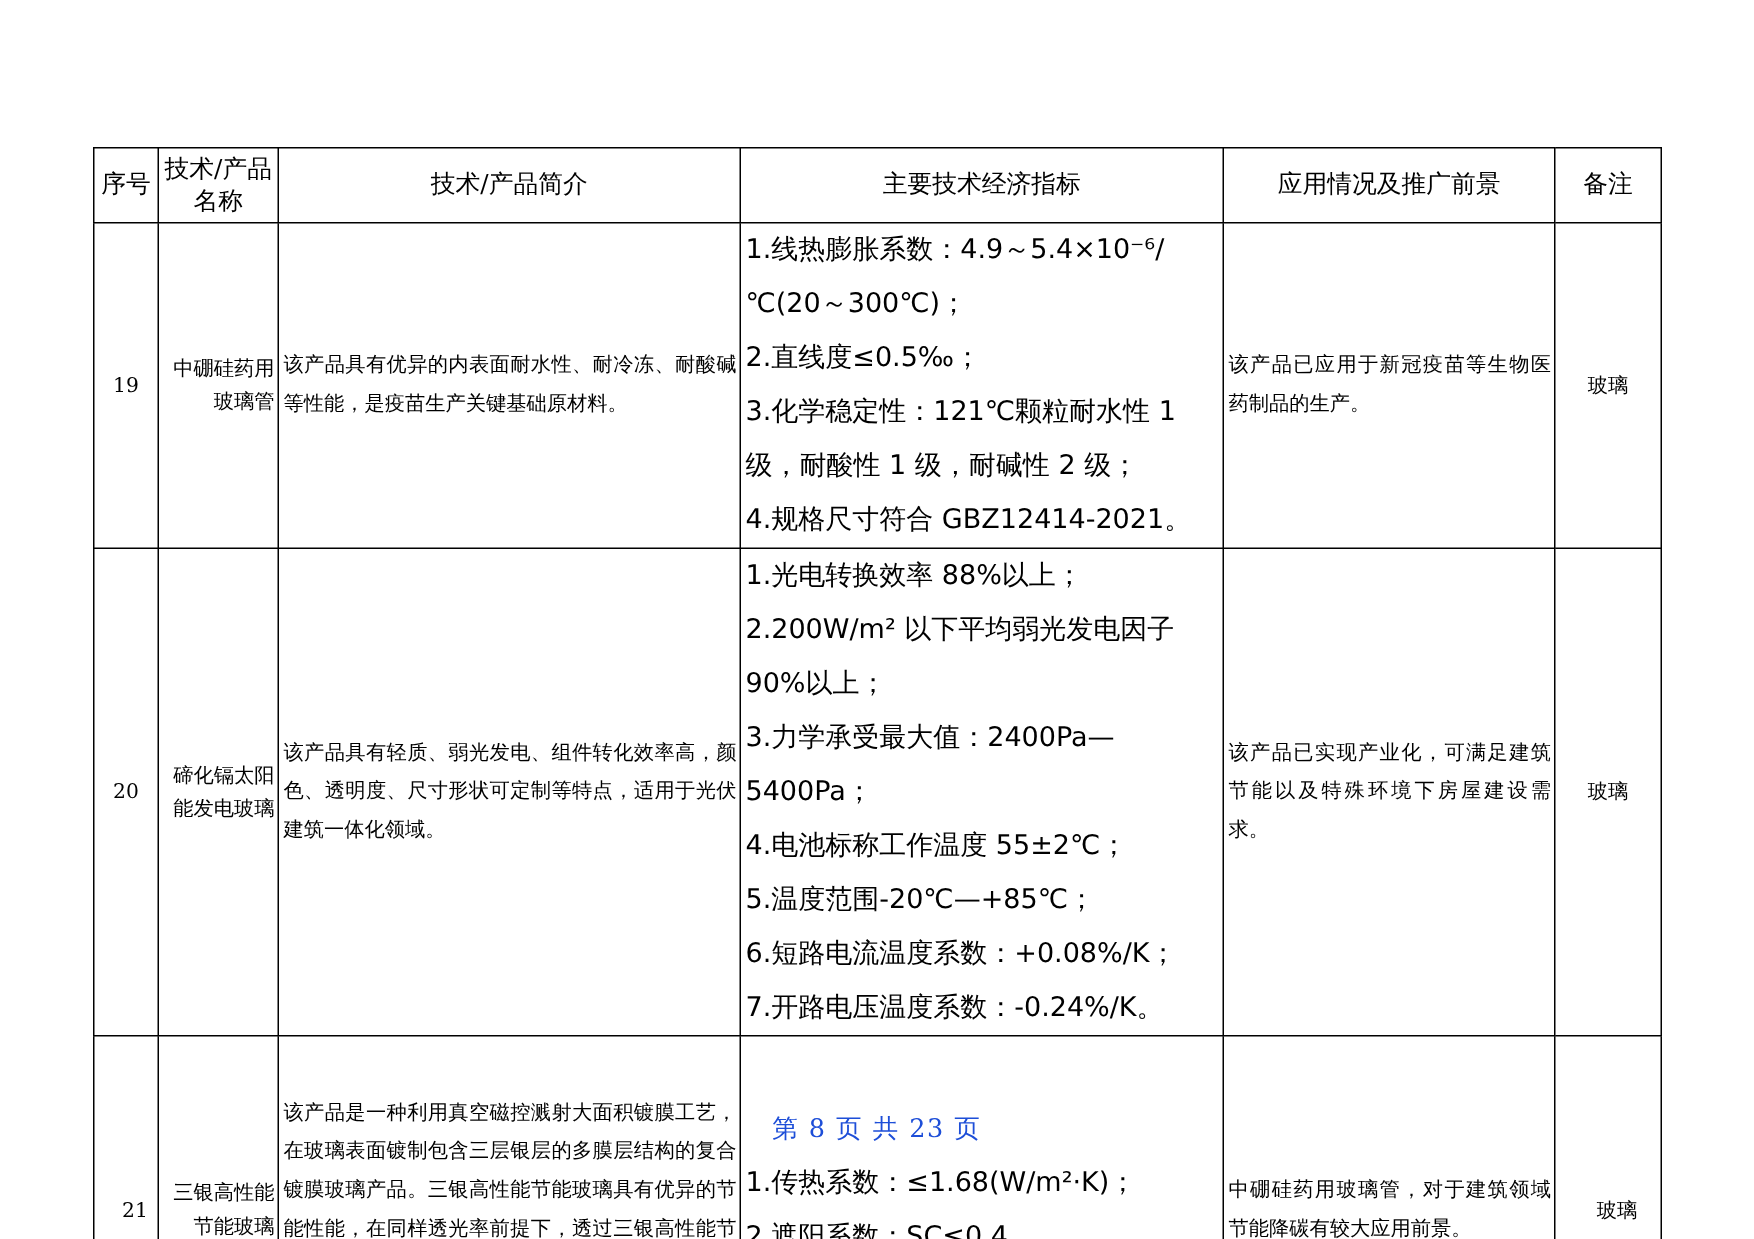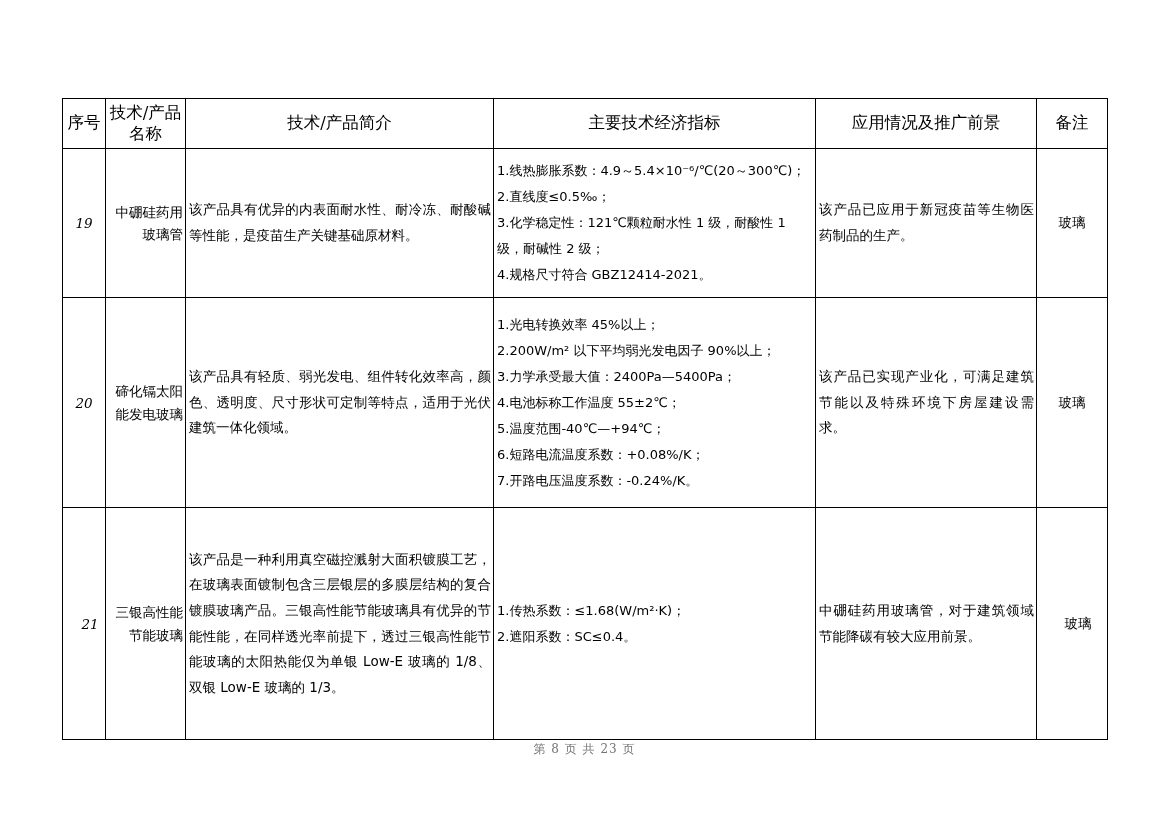--- a/index.html
+++ b/index.html
@@ -58,39 +58,38 @@
     font-family: "DejaVu Serif", "Liberation Serif", serif;
     font-weight: normal;
   }
   .hdr-txt { display: block; padding: 0 2px; }
 
   
   .cell-seq {
     text-align: center;
     font-size: 13.5px;
     font-family: "DejaVu Serif", "Liberation Serif", serif;
-    font-style: italic;
   }
   .cell-name {
     text-align: right;
     font-size: 13.5px;
     line-height: 1.65;
     padding: 3px 2px !important;
     font-family: "DejaVu Sans", sans-serif;
   }
   .cell-desc, .cell-app {
     font-size: 13.5px;
     line-height: 1.9;
     text-align: justify;
     text-justify: inter-ideograph;
     padding: 0 2px 0 3px !important;
     font-family: "DejaVu Sans", sans-serif;
   }
   .cell-spec {
-    font-size: 13px;
+    font-size: 18px;
     line-height: 2.0;
     text-align: left;
     padding: 0 3px 0 3px !important;
     font-family: "DejaVu Sans", sans-serif;
   }
   .cell-note {
     text-align: center;
     font-size: 13.5px;
     font-family: Liberation Sans, sans-serif;
   }
@@ -101,24 +100,24 @@
   tr.row-19 td { height: 142px; }
   tr.row-20 td { height: 203px; }
   tr.row-21 td { height: 225px; padding-left: 12px; }
 
   .footer {
     position: absolute;
     left: 0;
     top: 741px;
     width: 1169px;
     text-align: center;
-    font-size: 12px;
+    font-size: 17px;
     letter-spacing: 1px;
     font-family: "DejaVu Serif", "Liberation Serif", serif;
-    color: #737373;
+    color: #1d4ed8;
   }
 </style>
 </head>
 <body>
 
 <div class="page">
 
   <table class="doc-table">
     <colgroup>
       <col class="c-seq">
@@ -166,25 +165,25 @@
         <td class="cell-app">该产品已应用于新冠疫苗等生物医药制品的生产。</td>
         <td class="cell-note">玻璃</td>
       </tr>
 
       <tr class="row-20">
         <td class="cell-seq">20</td>
         <td class="cell-name">碲化镉太阳能发电玻璃</td>
         <td class="cell-desc">该产品具有轻质、弱光发电、组件转化效率高，颜色、透明度、尺寸形状可定制等特点，适用于光伏建筑一体化领域。</td>
         <td class="cell-spec">
           <div class="spec-lines">
-              <div>1.光电转换效率 45%以上；</div>
+              <div>1.光电转换效率 88%以上；</div>
               <div>2.200W/m² 以下平均弱光发电因子 90%以上；</div>
               <div>3.力学承受最大值：2400Pa—5400Pa；</div>
               <div>4.电池标称工作温度 55±2℃；</div>
-              <div>5.温度范围-40℃—+94℃；</div>
+              <div>5.温度范围-20℃—+85℃；</div>
               <div>6.短路电流温度系数：+0.08%/K；</div>
               <div>7.开路电压温度系数：-0.24%/K。</div>
             </div>
         </td>
         <td class="cell-app">该产品已实现产业化，可满足建筑节能以及特殊环境下房屋建设需求。</td>
         <td class="cell-note">玻璃</td>
       </tr>
 
       <tr class="row-21">
         <td class="cell-seq">21</td>

